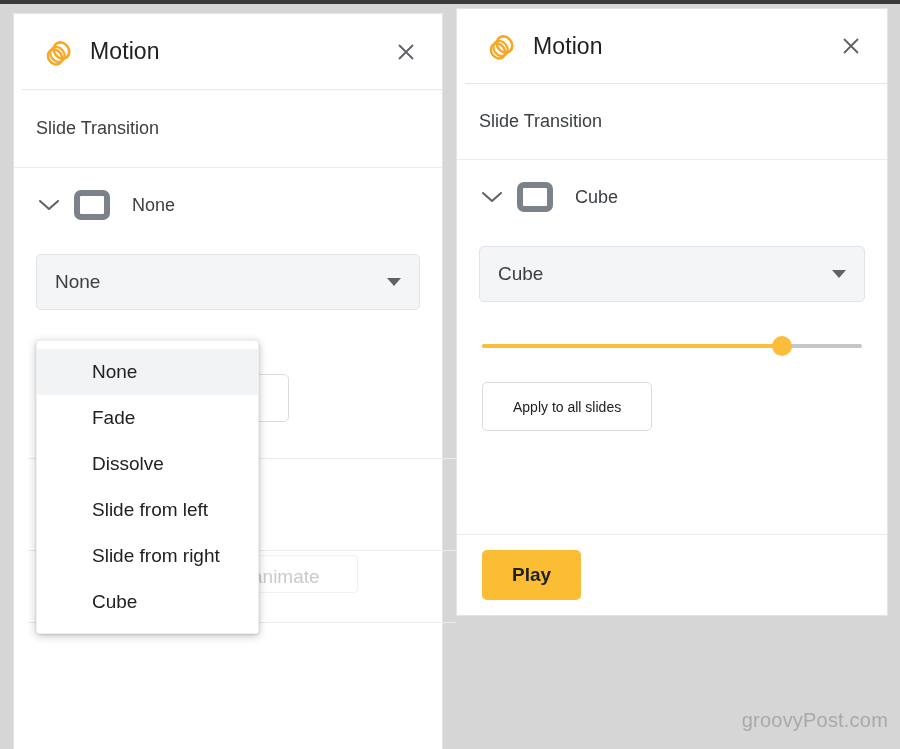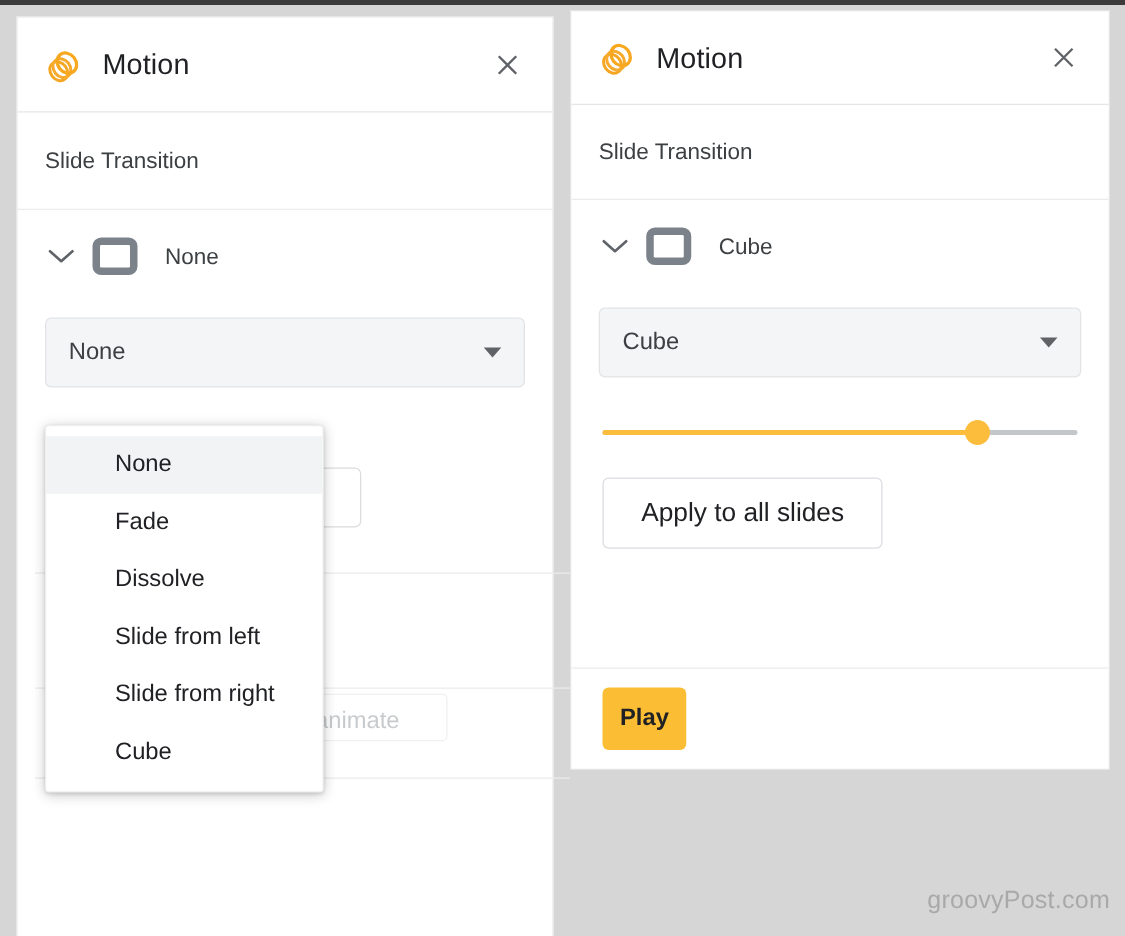--- a/index.html
+++ b/index.html
@@ -50,20 +50,21 @@
 
   
   .panel-header {
     position: relative;
     height: 76px;
     border-bottom: 1px solid #e6e6e6;
     display: flex;
     align-items: center;
     padding: 0 22px;
     box-sizing: border-box;
+    margin-left: 8px;
   }
   #panel-right .panel-header { height: 75px; }
 
   .motion-icon {
     width: 30px; height: 30px;
     flex: 0 0 auto;
     margin-right: 16px;
     display: block;
   }
   .panel-title {
@@ -268,44 +269,44 @@
     color: #202124;
     font-weight: 700;
   }
 
   
   .apply-btn {
     margin: 26px 0 0 25px;
     display: inline-flex;
     align-items: center;
     justify-content: center;
-    height: 57px;
+    height: 49px;
     padding: 0 30px;
     border: 1px solid #dadce0;
     border-radius: 5px;
     background: #ffffff;
-    font-size: 21px;
+    font-size: 14px;
     color: #202124;
     font-weight: 500;
     cursor: pointer;
     box-sizing: border-box;
   }
   .footer-bar {
     position: absolute;
     left: 0; right: 0; bottom: 0;
     height: 81px;
     border-top: 1px solid #ececec;
     display: flex;
     align-items: center;
     padding-left: 25px;
     box-sizing: border-box;
   }
   .play-btn {
     height: 50px;
-    padding: 0 14px;
+    padding: 0 30px;
     border: none;
     border-radius: 5px;
     background: #fabd33;
     color: #202124;
     font-size: 19px;
     font-weight: 700;
     font-family: "Liberation Sans", sans-serif;
     cursor: pointer;
     display: inline-flex;
     align-items: center;

